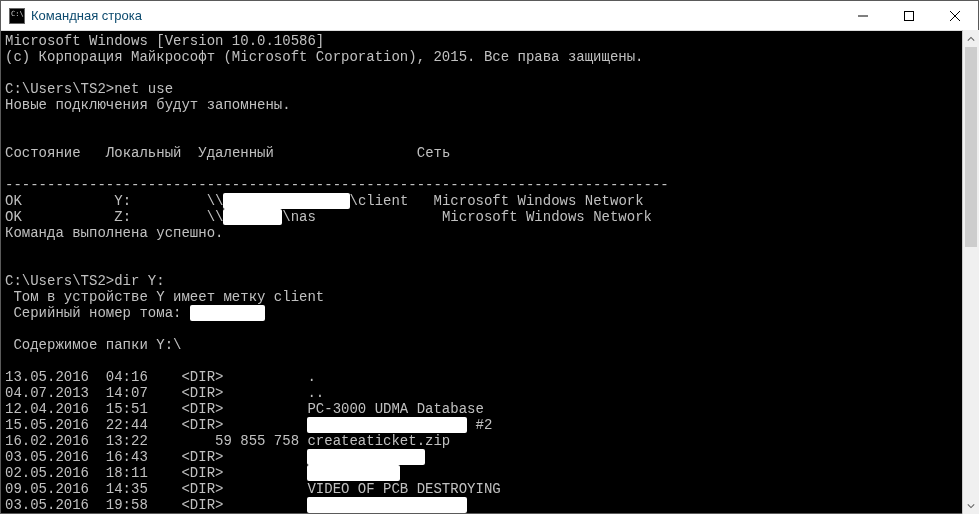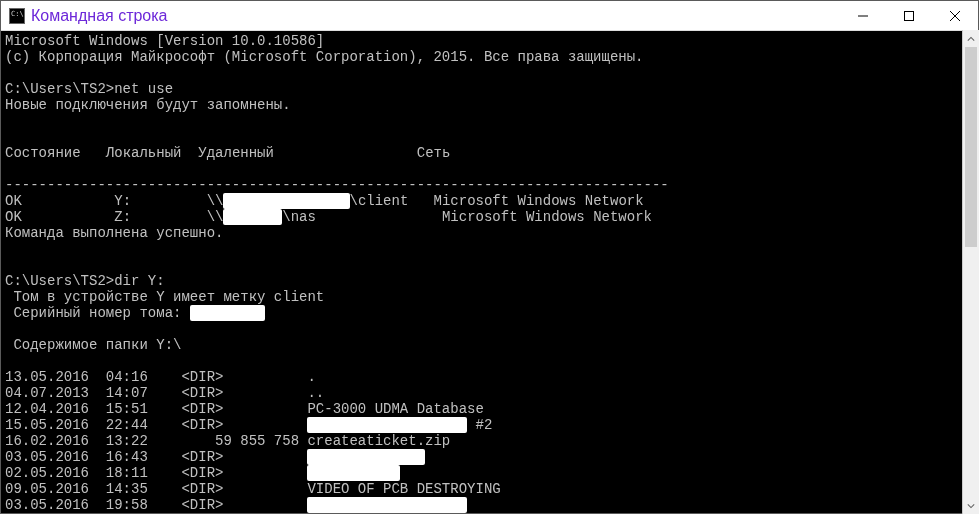--- a/index.html
+++ b/index.html
@@ -36,22 +36,22 @@
     position: relative;
     font-size: 7px;
     color: #ccc;
     font-family: Consolas, monospace;
     line-height: 8px;
     padding: 1px;
     overflow: hidden;
   }
   .title-text {
     flex: 0 0 auto;
-    font-size: 16px;
-    color: #6d28d9;
+    font-size: 13px;
+    color: #0c4a6e;
   }
   .title-spacer { flex: 1; }
   .title-btn {
     width: 46px;
     height: 30px;
     display: flex;
     align-items: center;
     justify-content: center;
     color: #000;
   }

